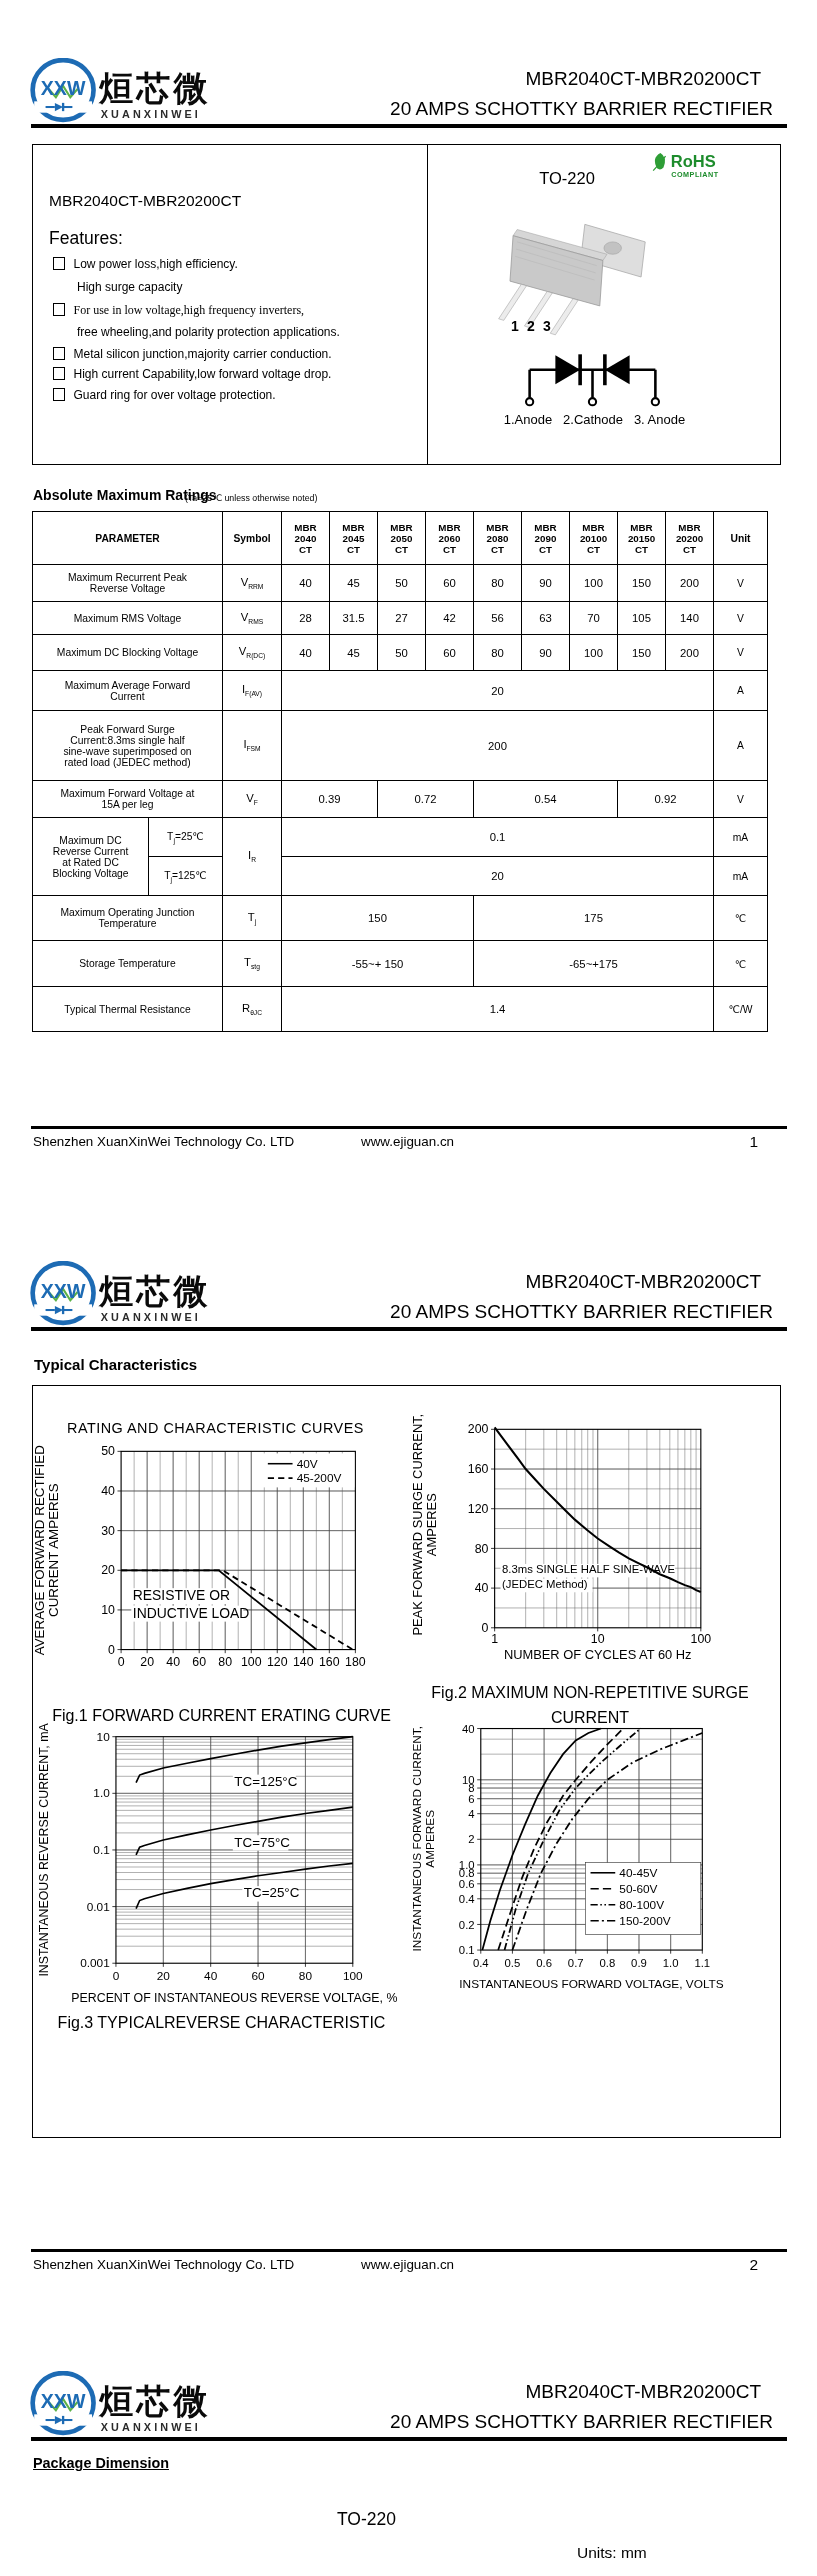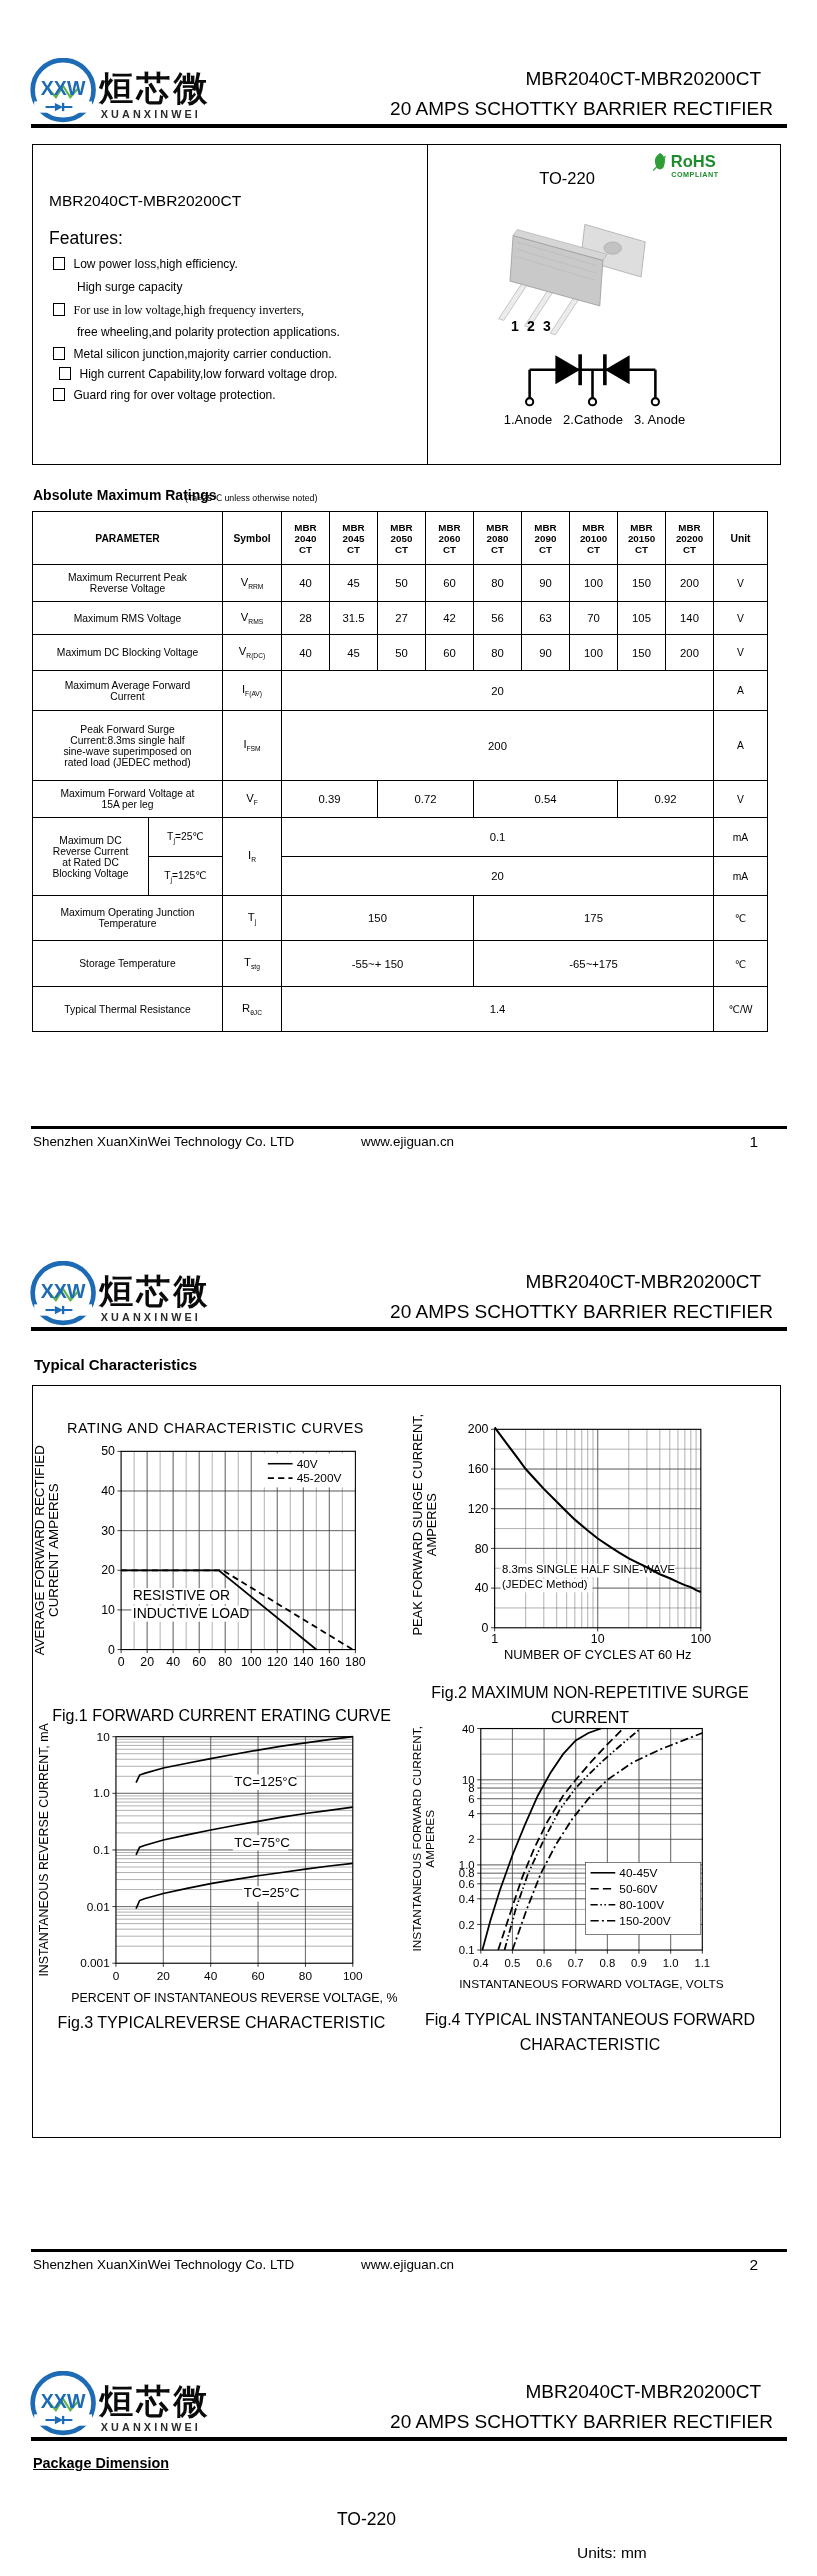--- a/index.html
+++ b/index.html
@@ -119,21 +119,21 @@
   </div>
 
   <div class="feat-part">MBR2040CT-MBR20200CT</div>
   <div class="feat-title">Features:</div>
   <div id="features-list">
       <div class="feat-item" style="left: 53px; top: 257px;"><span class="feat-box"></span><span>Low power loss,high efficiency.</span></div>
       <div class="feat-item" style="left: 77px; top: 280px;"><span>High surge capacity</span></div>
       <div class="feat-item" style="left: 53px; top: 303px; font-family: Liberation Serif, serif;"><span class="feat-box"></span><span>For use in low voltage,high frequency inverters,</span></div>
       <div class="feat-item" style="left: 77px; top: 325px;"><span>free wheeling,and polarity protection applications.</span></div>
       <div class="feat-item" style="left: 53px; top: 347px;"><span class="feat-box"></span><span>Metal silicon junction,majority carrier conduction.</span></div>
-      <div class="feat-item" style="left: 59px; top: 367px;"><span class="feat-box"></span><span>High current Capability,low forward voltage drop.</span></div>
+      <div class="feat-item" style="left: 53px; top: 367px;"><span class="feat-box"></span><span>High current Capability,low forward voltage drop.</span></div>
       <div class="feat-item" style="left: 53px; top: 388px;"><span class="feat-box"></span><span>Guard ring for over voltage protection.</span></div>
     </div>
 
   <svg class="abs" style="left:650px;top:150px" width="93" height="33" viewBox="0 0 180 64">
     <path d="M14,36 Q2,16 20,6 Q34,14 26,34 Q20,40 14,36 Z" fill="#2e9e36"></path>
     <path d="M6,40 Q18,28 30,12" stroke="#2e9e36" stroke-width="2.5" fill="none"></path>
     <text x="40" y="32" font-size="32" font-weight="bold" fill="#1d8c2c">RoHS</text>
     <text x="41" y="53" font-size="14px" font-weight="bold" fill="#1d8c2c" style="letter-spacing:1px">COMPLIANT</text>
   </svg>
 
@@ -641,20 +641,19 @@
         <text x="412" y="355" font-size="23">50-60V</text>
         <line x1="356" y1="378" x2="404" y2="378" stroke="#000" stroke-width="3" stroke-dasharray="14 5 3 5 3 5"></line>
         <text x="412" y="386" font-size="23">80-100V</text>
         <line x1="356" y1="409" x2="404" y2="409" stroke="#000" stroke-width="3" stroke-dasharray="16 6 4 6"></line>
         <text x="412" y="417" font-size="23">150-200V</text>
       </svg></div>
 
   <div class="cap" style="left:31px;top:1704px;width:381px">Fig.1 FORWARD CURRENT ERATING CURVE</div>
   <div class="cap" style="left:407px;top:1681px;width:366px">Fig.2 MAXIMUM NON-REPETITIVE SURGE CURRENT</div>
   <div class="cap" style="left:31px;top:2011px;width:381px">Fig.3 TYPICALREVERSE CHARACTERISTIC</div>
-  <div class="cap" style="left:407px;top:2008px;width:366px">Fig.4 TYPICAL INSTANTANEOUS FORWARD CHARACTERISTIC</div>
 
   <div class="pkg-dim-title">Package Dimension</div>
   <div class="to220-big">TO-220</div>
   <div class="units">Units: mm</div>
 
 </div>
 
 
 </body></html>

